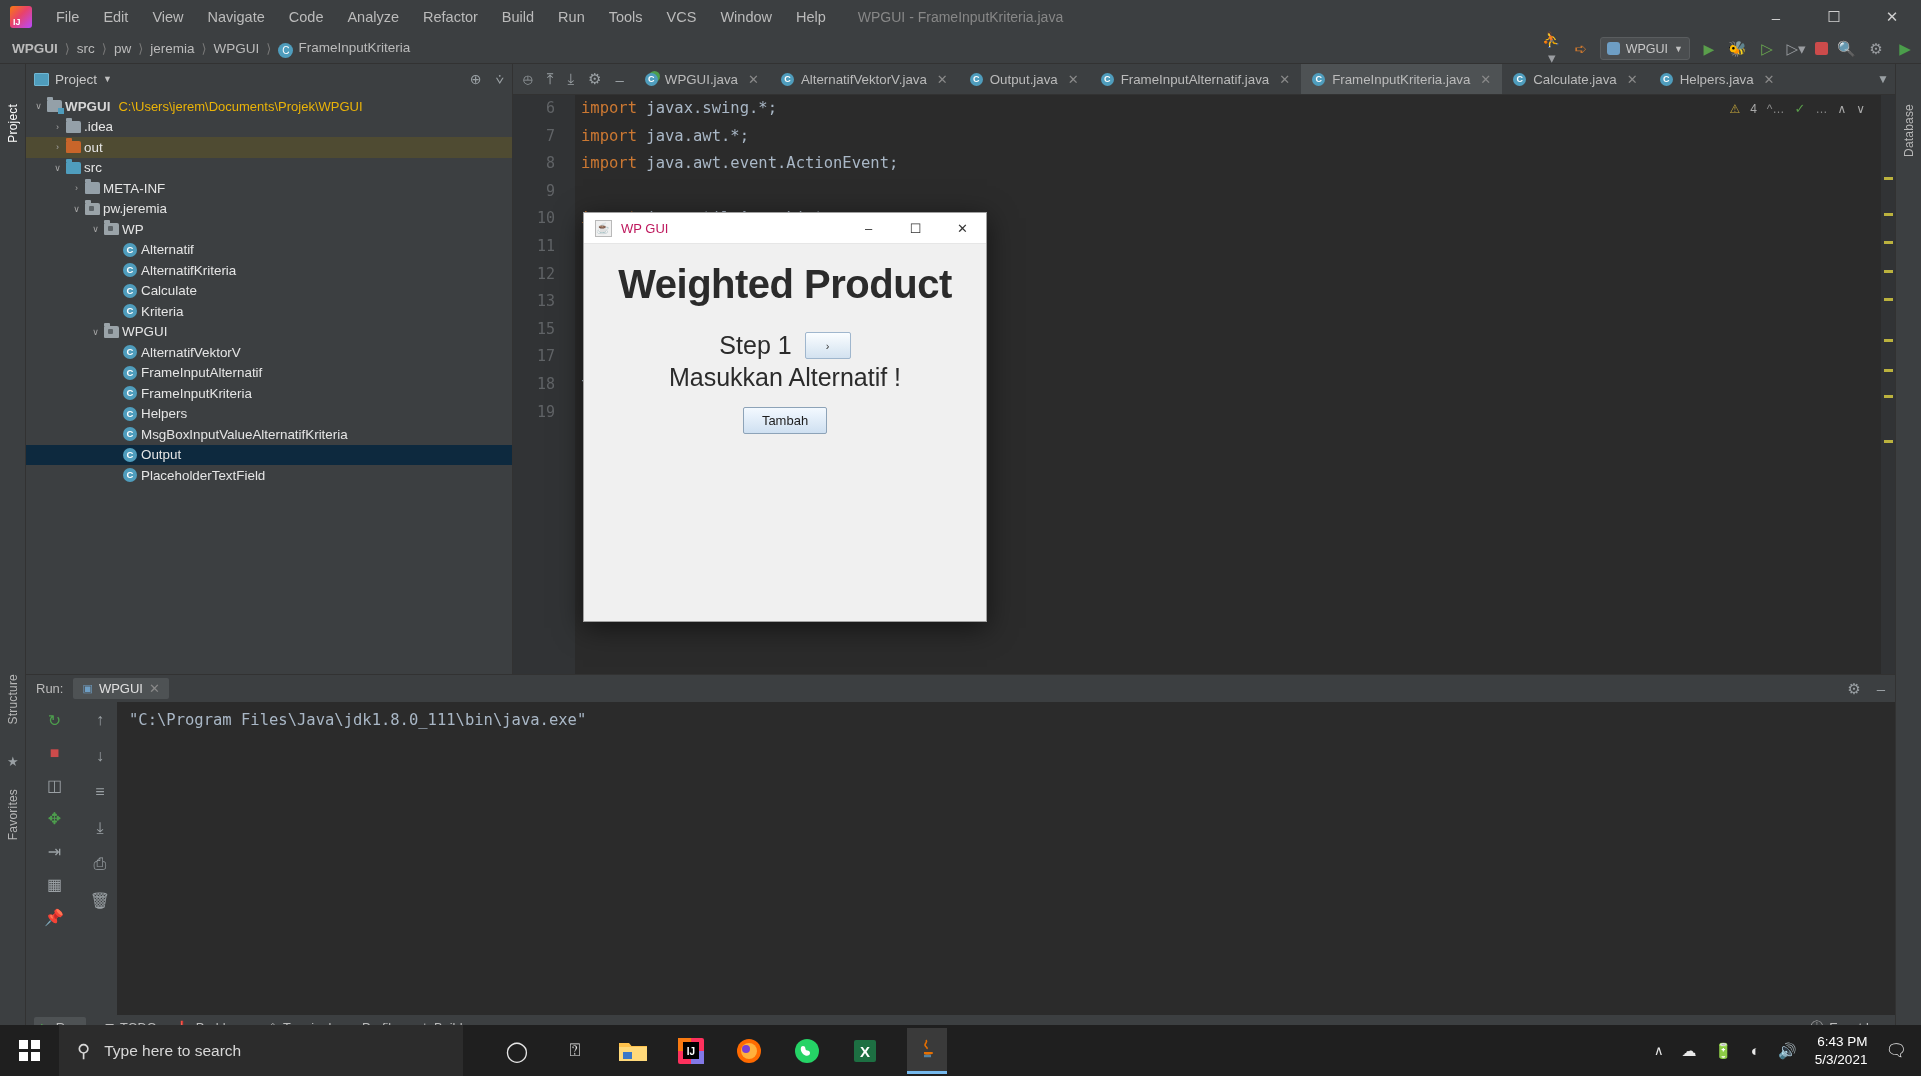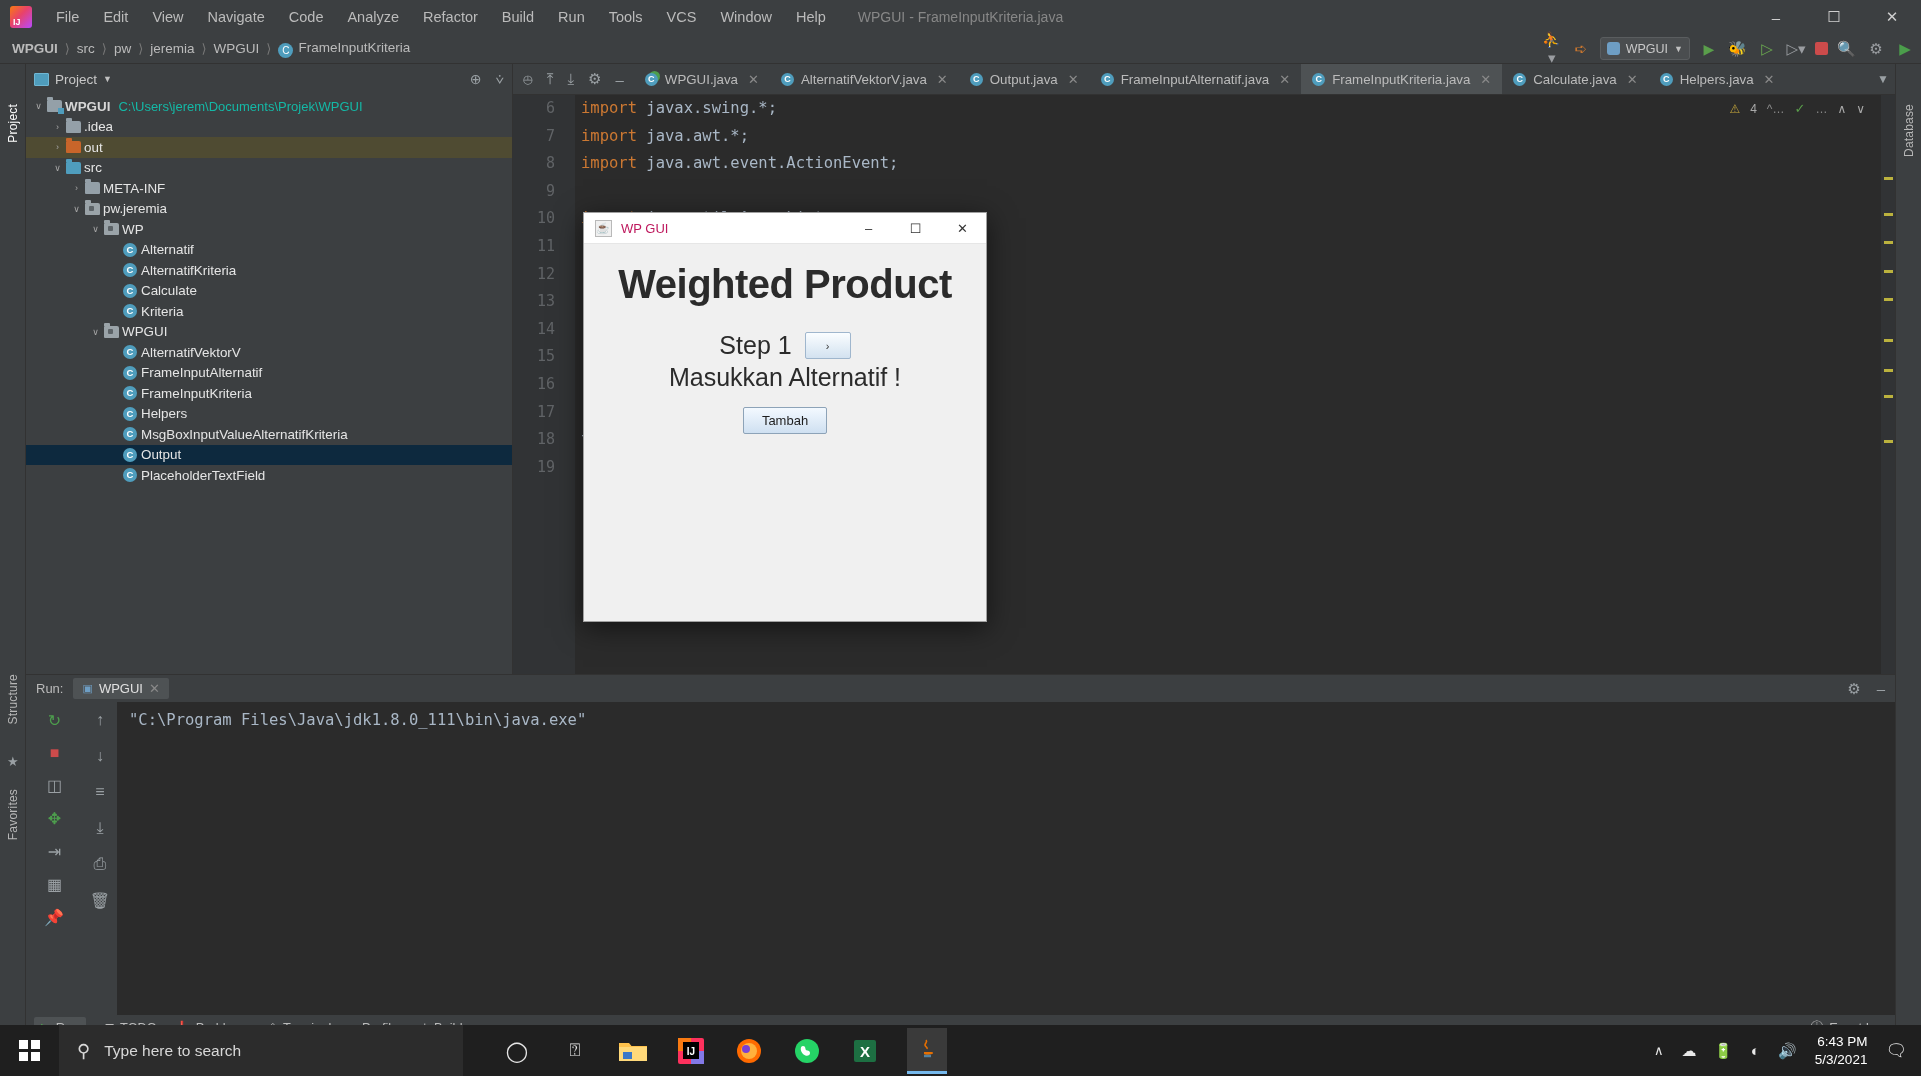--- a/index.html
+++ b/index.html
@@ -55,21 +55,21 @@
   .proj-sq { width:15px;height:13px;background:#4f9dbd;border:1px solid #6fb7d4; border-radius:1px;}
   .proj-title { font-size:13.5px; color:#c8c8c8; }
   .caret { color:#c0c0c0; font-size:9px; }
   .proj-head-right { position:absolute; right:8px; display:flex; gap:14px; color:#9aa0a4; font-size:14px;}
   .tree { padding-top:2px; font-size:13.4px; overflow:hidden; flex:1;}
   .node { height:20.5px; display:flex; align-items:center; white-space:nowrap; padding-left:4px; }
   .node .arr { width:17px; text-align:center; color:#a6a6a6; font-size:9px; flex:none;}
   .node .ico { width:18px; flex:none; display:flex; align-items:center; }
   .node .lbl { color:#e5e5e5; }
   .node .lbl.bold { font-weight:bold; color:#d6d6d6;}
-  .node .path { color:#14b8a6; margin-left:8px; font-size:13px;}
+  .node .path { color:#eab308; margin-left:8px; font-size:13px;}
   .node.hl-out { background:#4f4b32; }
   .node.sel { background:#0d293e; }
   .folder { width:15px;height:12px;background:#94a0a8;border-radius:1px 2px 1px 1px; position:relative;}
   .folder::before{content:"";position:absolute;top:-3px;left:0;width:6px;height:3px;background:#94a0a8;border-radius:1px 1px 0 0;}
   .folder.blue { background:#4f9dbd;} .folder.blue::before{background:#4f9dbd;}
   .folder.orange { background:#c8652a;} .folder.orange::before{background:#c8652a;}
   .folder.pkg { background:#9aa3a8;} .folder.pkg::before{background:#9aa3a8;}
   .folder.pkg::after{content:"";position:absolute;top:3px;left:4px;width:5px;height:5px;background:#5c6367;border-radius:1px;}
   .folder.proj::after{content:"";position:absolute;right:-2px;bottom:-2px;width:6px;height:6px;background:#4f9dbd;}
   .cico { width:14px;height:14px;border-radius:50%;background:#4f9dbd;color:#fff;font-size:9.5px;
@@ -456,30 +456,22 @@
             </div>
             <div class="cl">
               <span class="lnum">12</span>
               <span class="ctext"></span>
             </div>
             <div class="cl">
               <span class="lnum">13</span>
               <span class="ctext"></span>
             </div>
             <div class="cl">
-              <span class="lnum">14</span>
-              <span class="ctext"></span>
-            </div>
-            <div class="cl">
               <span class="lnum">15</span>
               <span class="ctext">,<span class="str">"Cost"</span>};</span>
-            </div>
-            <div class="cl">
-              <span class="lnum">16</span>
-              <span class="ctext"></span>
             </div>
             <div class="cl">
               <span class="lnum">17</span>
               <span class="ctext"></span>
             </div>
             <div class="cl">
               <span class="lnum">18</span>
               <span class="ctext">tif&gt; alternatif){</span>
             </div>
             <div class="cl">

